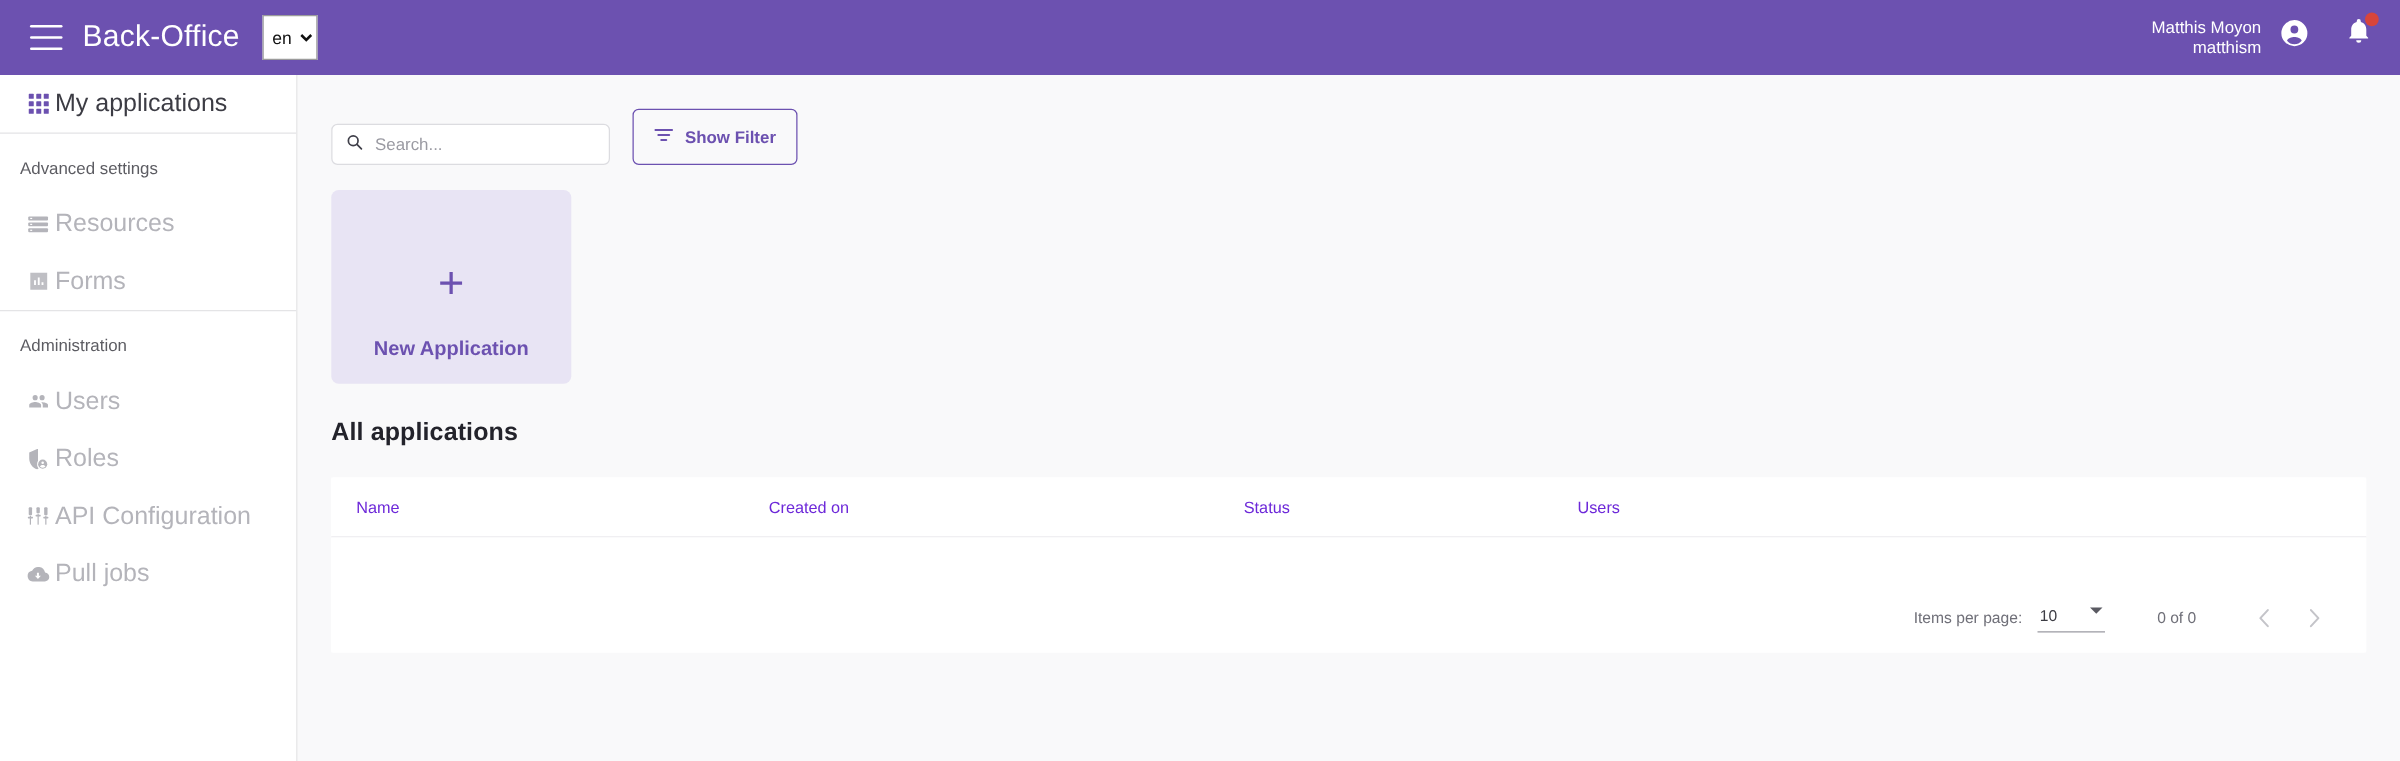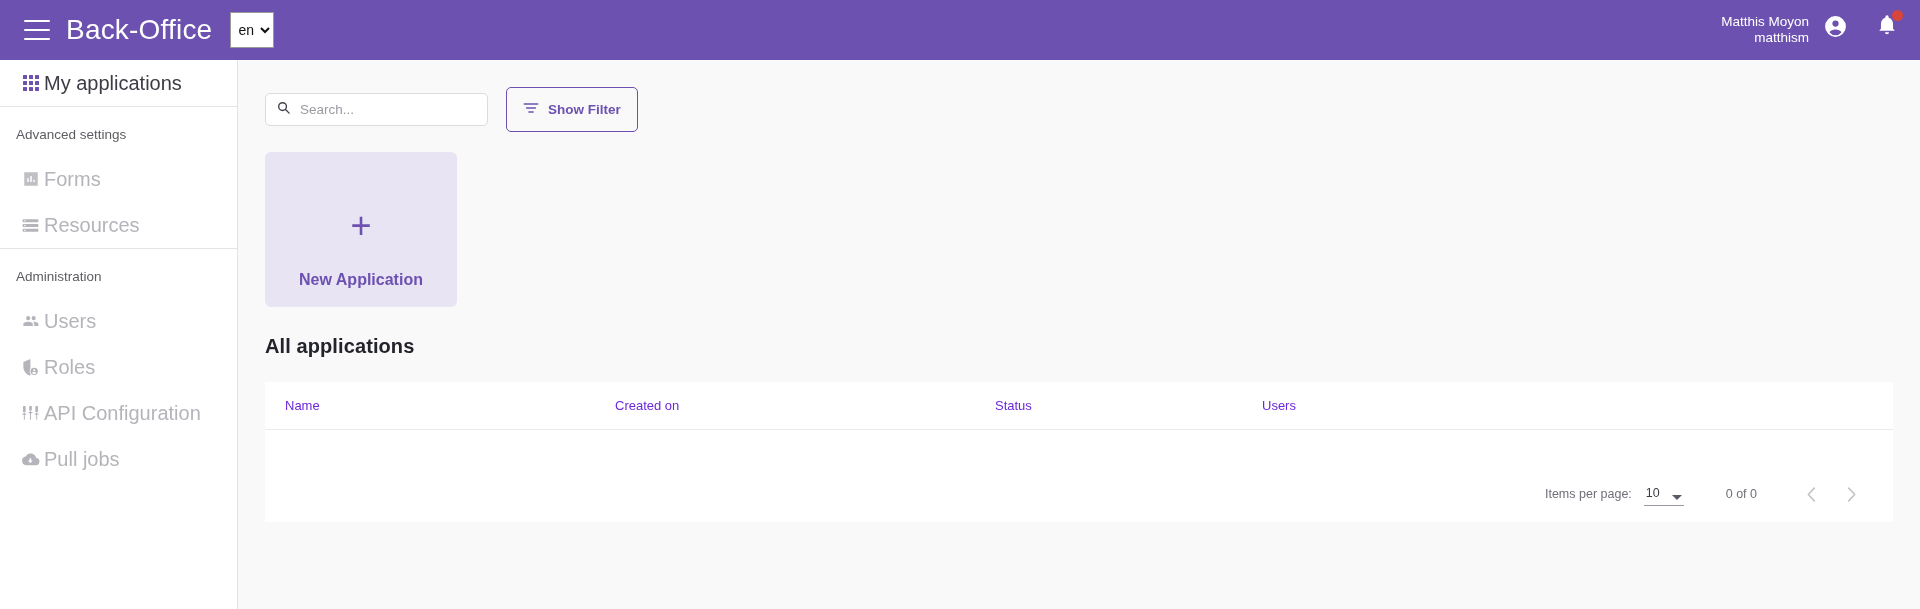--- a/index.html
+++ b/index.html
@@ -26,21 +26,21 @@
   .hamburger {
     width: 26px; height: 20px;
     display: flex; flex-direction: column;
     justify-content: space-between;
     cursor: pointer;
     margin-right: 16px;
   }
   .hamburger span { display:block; height: 2px; background:#fff; border-radius:1px; }
   .app-title {
     color: #ffffff;
-    font-size: 28px;
+    font-size: 24px;
     font-weight: 400;
     letter-spacing: .2px;
     white-space: nowrap;
   }
   .lang-select {
     margin-left: 18px;
     font-family: "Liberation Sans", sans-serif;
     font-size: 14px;
     height: 36px;
     padding: 1px 3px;
@@ -111,21 +111,21 @@
   
   .main {
     position: absolute;
     top: 60px; left: 238px;
     width: 1682px; height: 549px;
     background: #f9f9fa;
     overflow: hidden;
   }
   .toolbar {
     display: flex;
-    align-items: center;
+    align-items: flex-end;
     gap: 18px;
     padding: 27px 0 0 27px;
   }
   .search-box {
     width: 223px;
     height: 33px;
     border: 1px solid #dcdce0;
     border-radius: 5px;
     background: #ffffff;
     display: flex;
@@ -218,22 +218,22 @@
     gap: 0;
     height: 56px;
     padding-right: 22px;
     font-size: 12.5px;
     color: #6f6f78;
     background: #ffffff;
   }
   .ipp-label { margin-right: 12px; }
   .ipp-select {
     display: flex;
-    align-items: flex-end;
-    gap: 12px;
+    align-items: flex-start;
+    gap: 26px;
     border-bottom: 1px solid #9a9aa2;
     padding: 3px 2px 5px 2px;
     cursor: pointer;
     color: #3c3c44;
   }
   .caret-down {
     width: 0; height: 0;
     border-left: 5px solid transparent;
     border-right: 5px solid transparent;
     border-top: 5px solid #5a5a62;
@@ -302,43 +302,43 @@
             <i></i>
         </span>
       </span>
       <span class="label">My applications</span>
     </div>
   </div>
   <div class="side-divider"></div>
 
   <div class="side-section">
     <div class="side-caption">Advanced settings</div>
-
-    <div class="side-item disabled">
-      <span class="side-ico">
-        <svg width="18" height="18" viewBox="0 0 24 24" fill="#b4b4ba" aria-hidden="true">
-          <path d="M3 3h18v18H3z" opacity=".85"></path>
-          <path d="M7 16h2v-5H7v5zm4 0h2V8h-2v8zm4 0h2v-3h-2v3z" fill="#ffffff"></path>
-        </svg>
-      </span>
-      <span class="label">Forms</span>
-    </div>
 
     <div class="side-item disabled">
       <span class="side-ico">
         <svg width="19" height="19" viewBox="0 0 24 24" fill="#b4b4ba" aria-hidden="true">
           <rect x="2" y="4" width="20" height="4" rx="1"></rect>
           <rect x="2" y="10" width="20" height="4" rx="1"></rect>
           <rect x="2" y="16" width="20" height="4" rx="1"></rect>
           <rect x="4" y="5.4" width="2" height="1.2" fill="#ffffff"></rect>
           <rect x="4" y="11.4" width="2" height="1.2" fill="#ffffff"></rect>
           <rect x="4" y="17.4" width="2" height="1.2" fill="#ffffff"></rect>
         </svg>
       </span>
       <span class="label">Resources</span>
+    </div>
+
+    <div class="side-item disabled">
+      <span class="side-ico">
+        <svg width="18" height="18" viewBox="0 0 24 24" fill="#b4b4ba" aria-hidden="true">
+          <path d="M3 3h18v18H3z" opacity=".85"></path>
+          <path d="M7 16h2v-5H7v5zm4 0h2V8h-2v8zm4 0h2v-3h-2v3z" fill="#ffffff"></path>
+        </svg>
+      </span>
+      <span class="label">Forms</span>
     </div>
   </div>
   <div class="side-divider"></div>
 
   <div class="side-section">
     <div class="side-caption">Administration</div>
 
     <div class="side-item disabled">
       <span class="side-ico">
         <svg width="20" height="20" viewBox="0 0 24 24" fill="#b4b4ba" aria-hidden="true">

